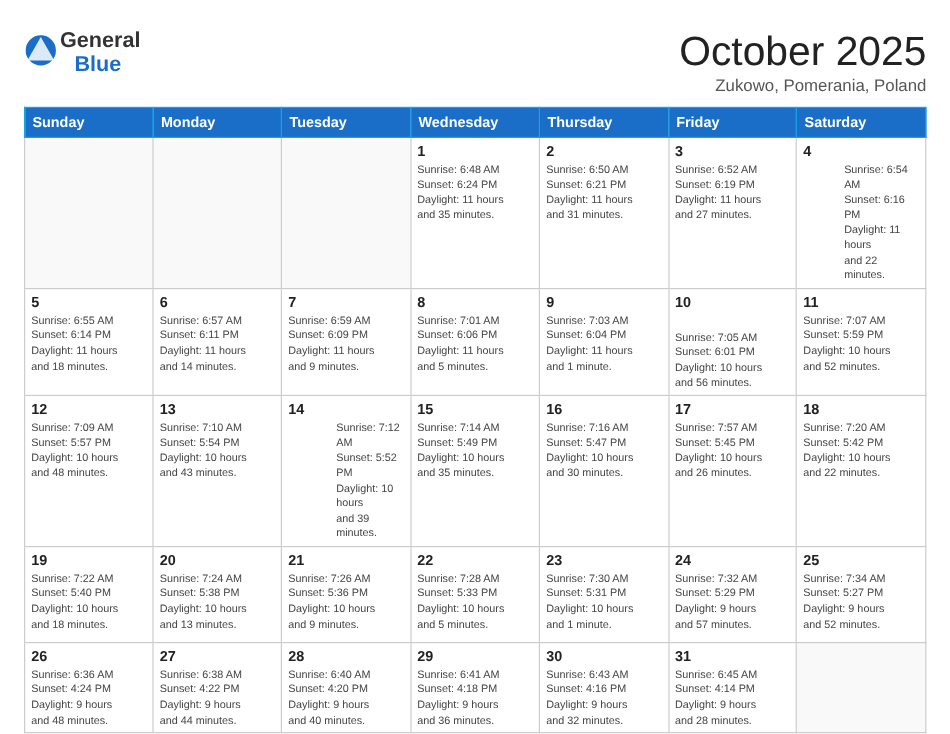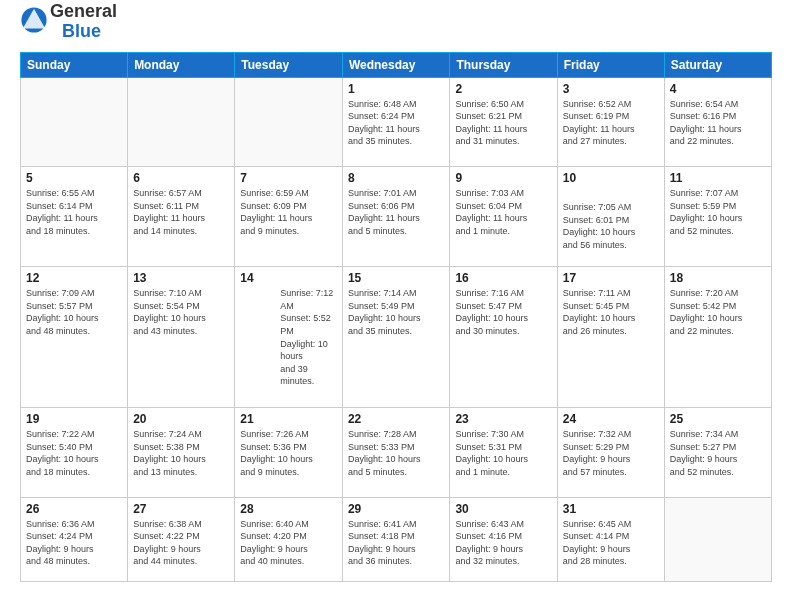--- a/index.html
+++ b/index.html
@@ -6,21 +6,21 @@
     body {
       font-family: Arial, Helvetica, sans-serif;
       background: #fff;
       width: 792px;
       height: 612px;
       overflow: hidden;
     }
     .page {
       width: 792px;
       height: 592px;
-      padding: 2px 20px 10px 20px;
+      padding: 24px 20px 10px 20px;
       display: flex;
       flex-direction: column;
     }
     .header {
       display: flex;
       justify-content: space-between;
       align-items: flex-start;
       margin-bottom: 10px;
     }
     .logo {
@@ -102,20 +102,24 @@
   <div class="header">
     <div class="logo">
       <svg class="logo-icon" viewBox="0 0 40 40">
         <circle cx="20" cy="20" r="18" fill="#1a6ec7"></circle>
         <polygon points="20,4 36,32 4,32" fill="white" opacity="0.85"></polygon>
       </svg>
       <div class="logo-text">
         <span class="logo-general">General</span><br>
         <span class="logo-blue">Blue</span>
       </div>
+    </div>
+    <div class="title-block">
+      <div class="month-title">October 2025</div>
+      <div class="subtitle">Zukowo, Pomerania, Poland</div>
     </div>
   </div>
 
   <table class="calendar">
     <thead>
       <tr>
         <th>Sunday</th>
         <th>Monday</th>
         <th>Tuesday</th>
         <th>Wednesday</th>
@@ -145,21 +149,21 @@
           </td>
           <td>
             <span class="day-num">3</span>
             <div class="day-info" style="white-space: pre-line;">Sunrise: 6:52 AM
 Sunset: 6:19 PM
 Daylight: 11 hours
 and 27 minutes.</div>
           </td>
           <td>
             <span class="day-num">4</span>
-            <div class="day-info" style="white-space: pre-line;">Sunrise: 6:54 AM
+            <div class="day-info" style="white-space: pre-line; margin-left: 34px;">Sunrise: 6:54 AM
 Sunset: 6:16 PM
 Daylight: 11 hours
 and 22 minutes.</div>
           </td>
         </tr>
         <tr>
           <td>
             <span class="day-num">5</span>
             <div class="day-info" style="white-space: pre-line;">Sunrise: 6:55 AM
 Sunset: 6:14 PM
@@ -240,21 +244,21 @@
           </td>
           <td>
             <span class="day-num">16</span>
             <div class="day-info" style="white-space: pre-line;">Sunrise: 7:16 AM
 Sunset: 5:47 PM
 Daylight: 10 hours
 and 30 minutes.</div>
           </td>
           <td>
             <span class="day-num">17</span>
-            <div class="day-info" style="white-space: pre-line;">Sunrise: 7:11 AM
+            <div class="day-info" style="white-space: pre-line;">Sunrise: 7:57 AM
 Sunset: 5:45 PM
 Daylight: 10 hours
 and 26 minutes.</div>
           </td>
           <td>
             <span class="day-num">18</span>
             <div class="day-info" style="white-space: pre-line;">Sunrise: 7:20 AM
 Sunset: 5:42 PM
 Daylight: 10 hours
 and 22 minutes.</div>

